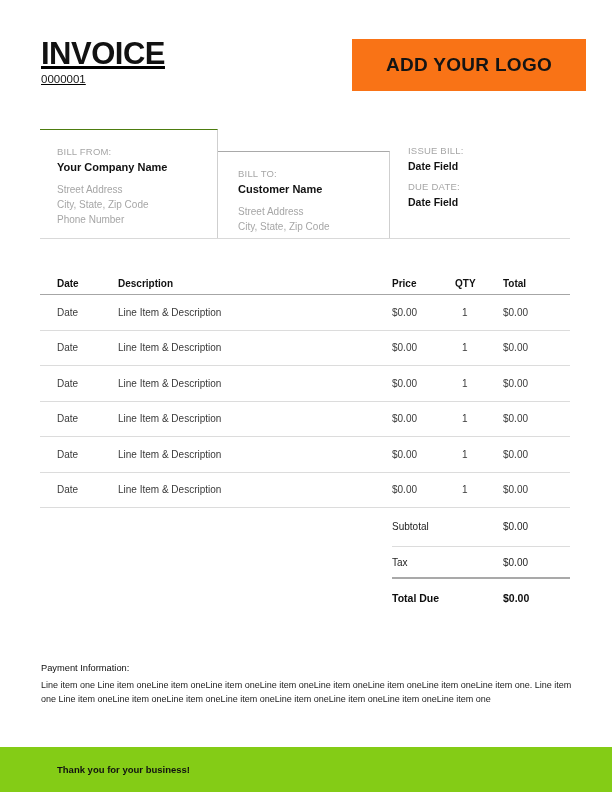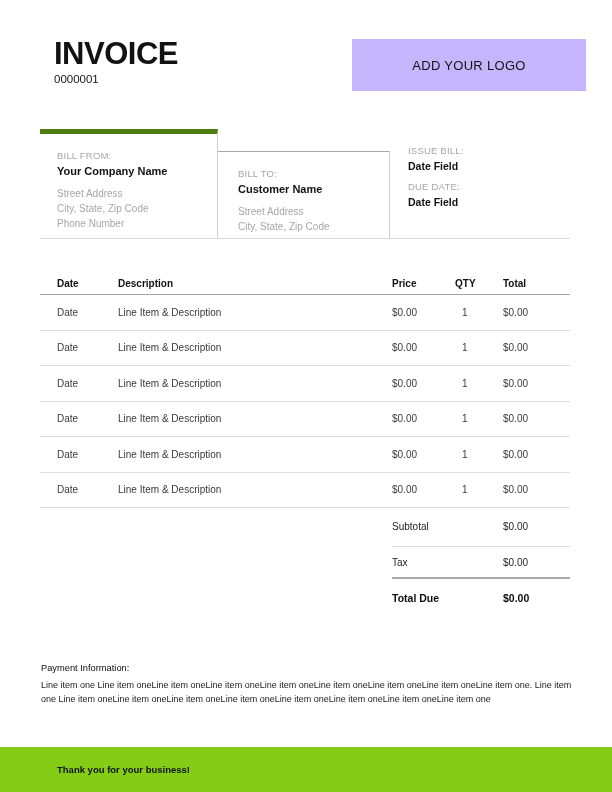--- a/index.html
+++ b/index.html
@@ -1,35 +1,35 @@
 <!DOCTYPE html>
 <html><head>
 <meta charset="utf-8">
 <style>
   html, body { margin:0; padding:0; background:#ffffff; }
   .page {
     position:relative; width:612px; height:792px; background:#ffffff;
     font-family:"Liberation Sans", sans-serif; overflow:hidden; margin:0 auto;
   }
   
-  .title-block { position:absolute; left:54px; top:38px; }
+  .title-block { position:absolute; left:41px; top:38px;text-decoration:underline; }
   .invoice-title { font-size:31px; font-weight:bold; letter-spacing:-0.5px; color:#121212; line-height:32px; }
   .invoice-number { font-size:11.5px; color:#161616; margin-top:3px; }
   .logo-box {
     position:absolute; left:352px; top:39px; width:234px; height:52px;
-    background:#c4b5fd; display:flex; align-items:center; justify-content:center;
-    font-size:13px; font-weight:normal; letter-spacing:0.3px; color:#141414; cursor:pointer;
+    background:#f97316; display:flex; align-items:center; justify-content:center;
+    font-size:19px; font-weight:bold; letter-spacing:0.3px; color:#141414; cursor:pointer;
   }
   
   .parties {
     position:absolute; left:40px; top:129px; width:530px; height:110px;
     display:flex; border-bottom:1px solid #d9d9d9; box-sizing:border-box;
   }
   .party { box-sizing:border-box; }
-  .party-from { width:178px; border-top:5px solid #4d7c0f; border-right:1px solid #cfcfcf; padding:16px 8px 0 17px; }
+  .party-from { width:178px; border-top:1px solid #4d7c0f; border-right:1px solid #cfcfcf; padding:16px 8px 0 17px; }
   .party-to   { width:172px; border-top:1px solid #a9a9a9; border-right:1px solid #cfcfcf; padding:16px 8px 0 20px;margin-top:22px; }
   .party-dates{ flex:1; padding:16px 8px 0 18px; }
   .party-label { font-size:9.5px; color:#a6a6a6; letter-spacing:0.2px; }
   .party-name  { font-size:11px; font-weight:bold; color:#121212; margin-top:4px; }
   .party-address { margin-top:9px; font-size:10px; color:#a6a6a6; line-height:15px; }
   .date-value { font-size:10.5px; font-weight:bold; color:#121212; margin-top:4px; }
   .date-group + .date-group { margin-top:9px; }
   
   .items { position:absolute; left:40px; top:273px; width:530px; }
   .items-grid { display:grid; grid-template-columns:78px 274px 63px 48px 1fr; align-items:center; }

